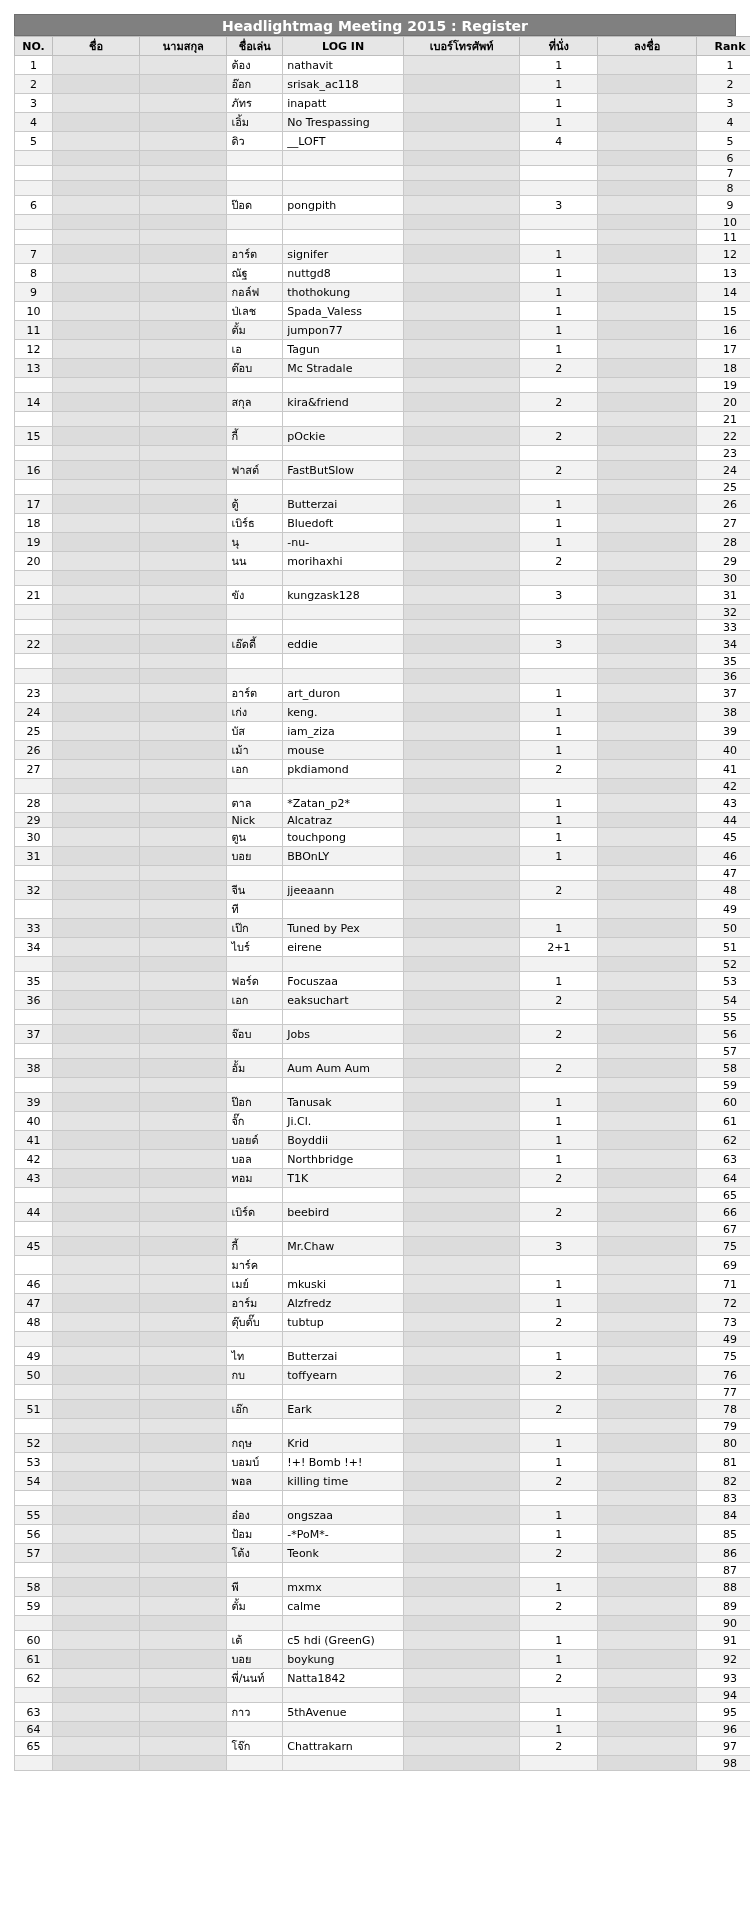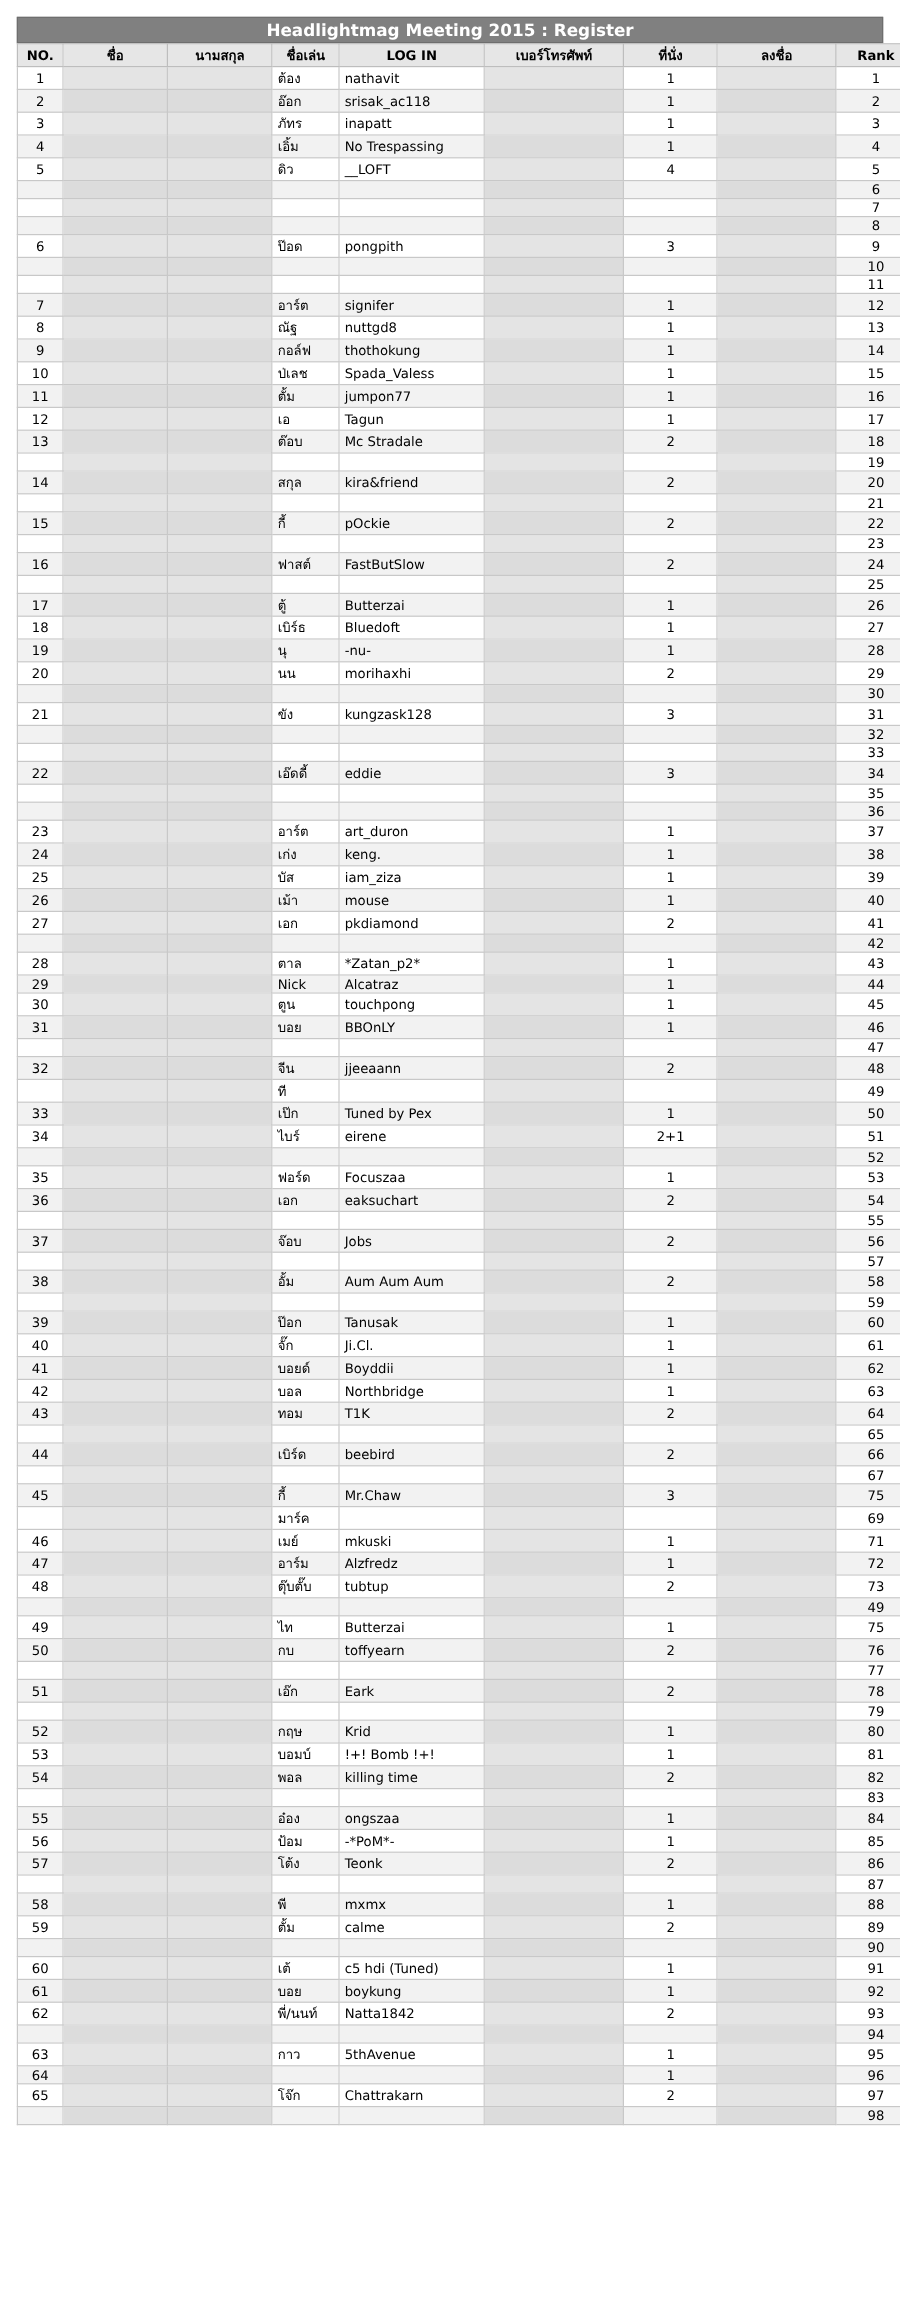--- a/index.html
+++ b/index.html
@@ -1087,21 +1087,21 @@
           <td class="phone"></td>
           <td class="seat"></td>
           <td class="sign"></td>
           <td class="rank">90</td>
         </tr>
         <tr>
           <td class="no">60</td>
           <td class="name"></td>
           <td class="sur"></td>
           <td class="nick">เต้</td>
-          <td class="login">c5 hdi (Tuned)</td>
+          <td class="login">c5 hdi (GreenG)</td>
           <td class="phone"></td>
           <td class="seat">1</td>
           <td class="sign"></td>
           <td class="rank">91</td>
         </tr>
         <tr class="alt">
           <td class="no">61</td>
           <td class="name"></td>
           <td class="sur"></td>
           <td class="nick">บอย</td>

